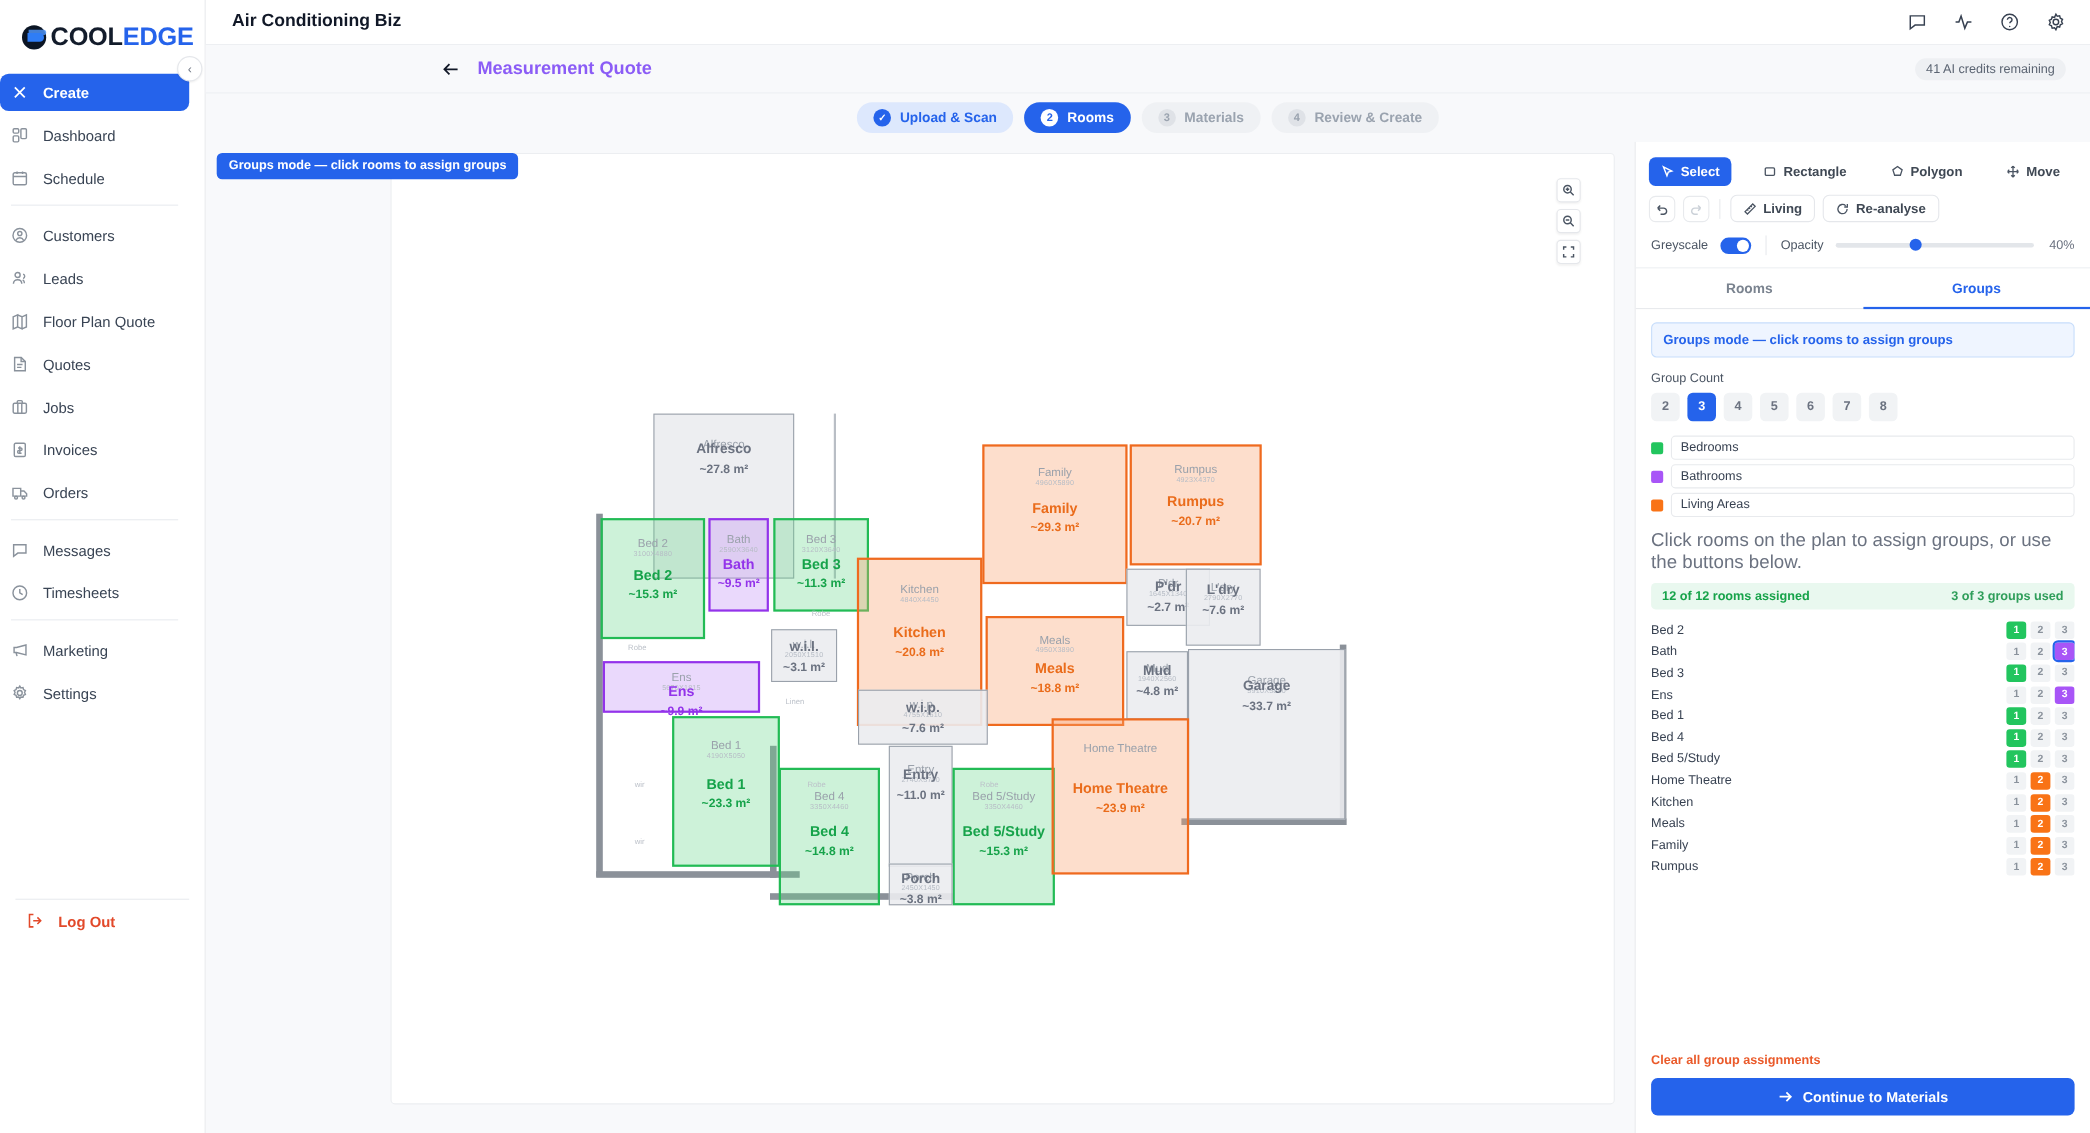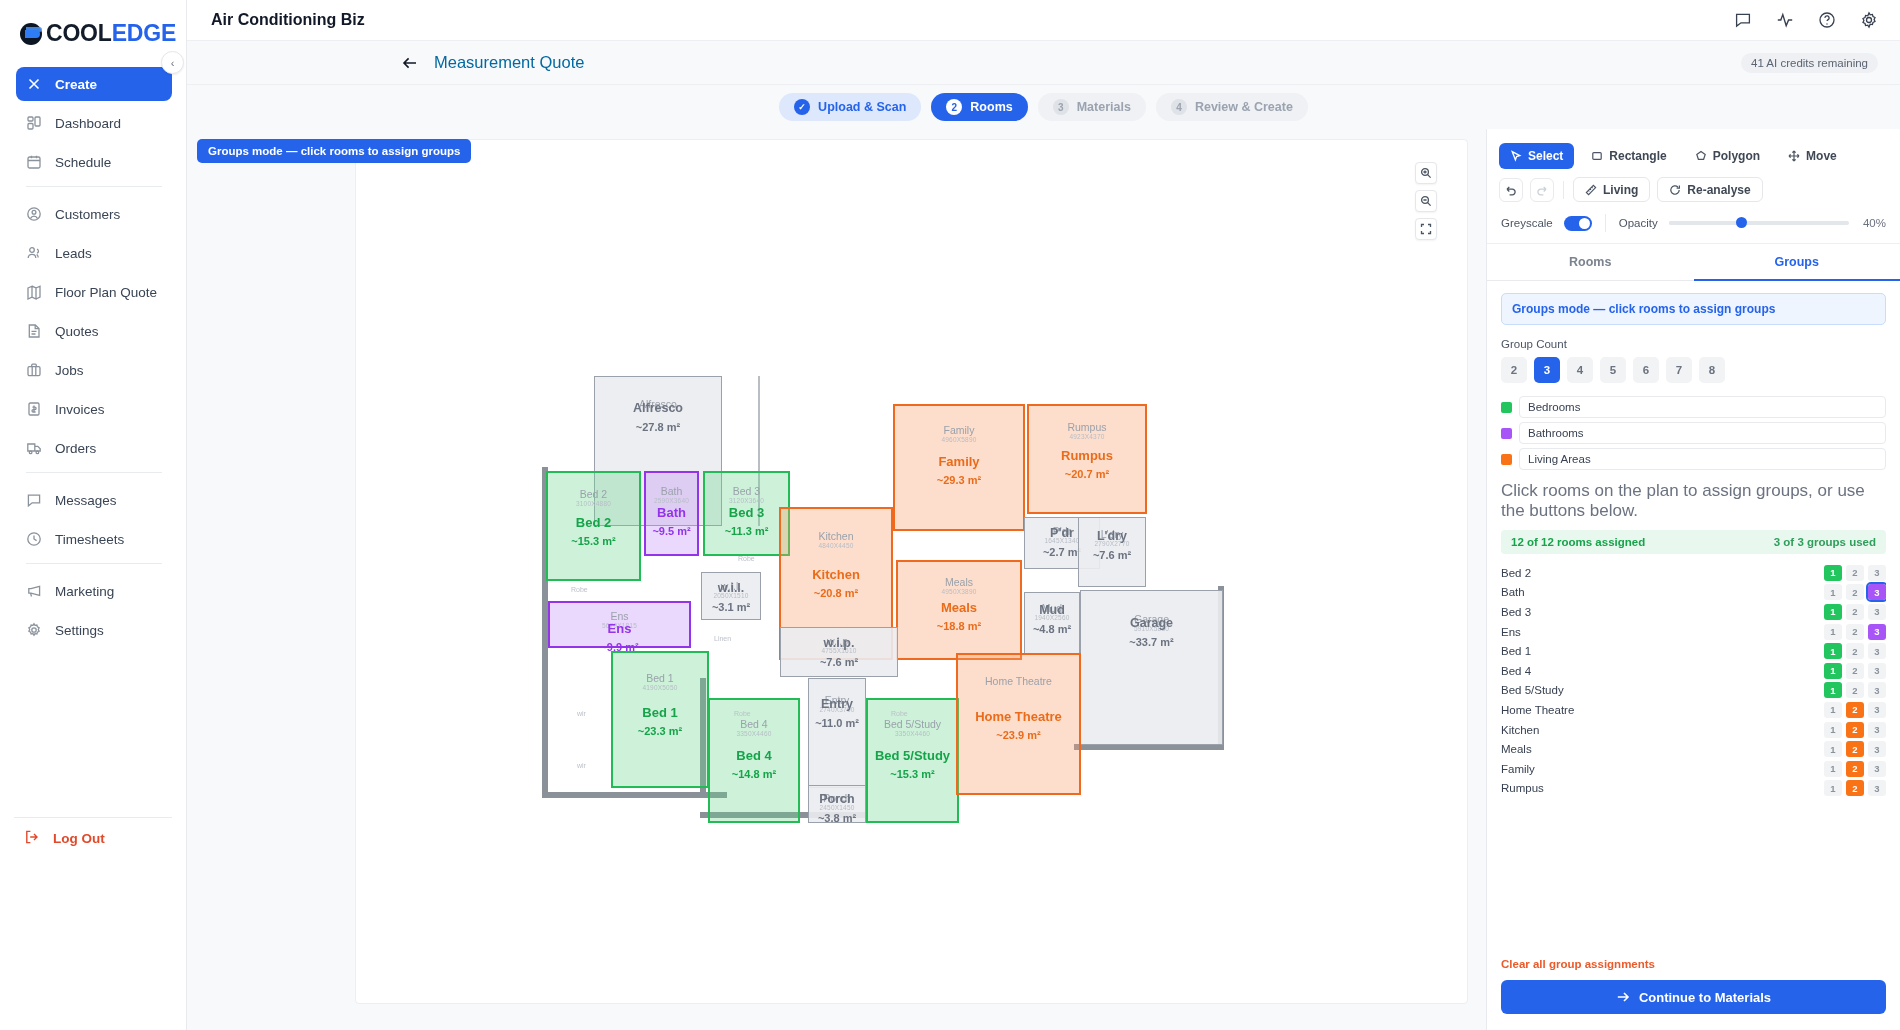--- a/index.html
+++ b/index.html
@@ -26,21 +26,21 @@
     background:#2f7df6; border-radius: 0 8px 8px 0;
   }
   .brand-mark::before{
     content:""; position:absolute; left:6px; top:4px; width:16px; height:5px;
     background:#4e93f7; border-radius: 0 6px 6px 0; opacity:.85;
   }
   .brand-text { font-size: 23px; font-weight: 700; letter-spacing: -0.2px; }
   .brand-text .c1 { color:#131c2b; }
   .brand-text .c2 { color:#2563eb; }
 
-  .nav { padding: 6px 14px 0 16px; }
+  .nav { padding: 6px 14px 0 0; }
   .nav-item {
     display:flex; align-items:center; gap:13px;
     height: 34px; padding: 0 10px; border-radius: 8px;
     font-size: 13.5px; color:#394454; cursor:pointer; margin-bottom: 5px;
     white-space: nowrap;
   }
   .nav-item.active { background:#2563eb; color:#fff; font-weight:600; }
   .nav-item .ic { width:16px; height:16px; display:inline-flex; align-items:center; justify-content:center; flex:0 0 16px;}
   .nav-item .ic svg { width:16px; height:16px; display:block; }
   .nav-sep { height:1px; background:#e9ecef; margin: 7px 10px 10px 10px; }
@@ -61,21 +61,21 @@
   .topbar-icons { margin-left:auto; display:flex; align-items:center; gap: 24px; }
   .topbar-icons .ic { width:18px; height:18px; color:#374151; cursor:pointer; }
   .topbar-icons .ic svg { width:18px; height:18px; display:block; }
 
   .subbar {
     height: 44px; background:#f8f9fb; border-bottom:1px solid #edeff2;
     display:flex; align-items:center; padding: 0 22px 0 214px; position: relative; flex:0 0 44px;
   }
   .back-arrow { position:absolute; left: 214px; width:18px; height:18px; color:#111827; cursor:pointer;}
   .back-arrow svg{width:18px;height:18px;display:block;}
-  .page-title { position:absolute; left: 247px; font-size:16.5px; font-weight:400; color:#0369a1;}
+  .page-title { position:absolute; left: 247px; font-size:16.5px; font-weight:700; color:#8b5cf6;}
   .credits {
     margin-left:auto; background:#eef0f3; color:#5b6472; font-size:11.5px;
     padding: 4px 10px; border-radius: 11px;
   }
   .collapse-btn{
     position:absolute; left: -26px; top: 10px; width:23px; height:23px; border-radius:50%;
     background:#fff; border:1px solid #e5e7eb; display:flex; align-items:center; justify-content:center;
     color:#6b7280; font-size:11px; cursor:pointer; z-index: 6; box-shadow:0 1px 2px rgba(0,0,0,.07);
   }
 
@@ -132,21 +132,21 @@
   .grey .lbl-big { color:#6b7280; font-size:12.5px; }
   .grey .lbl-area { color:#6b7280; }
   .wall { position:absolute; background:#8b9199; }
   .wall-lt { position:absolute; background:#b9bec5; }
 
   
   .right {
     width: 414px; flex:0 0 414px; background:#fff; border-left:1px solid #e8eaed;
     display:flex; flex-direction:column; min-height:0;
   }
-  .tool-row { display:flex; align-items:center; gap:6px; padding: 14px 12px 0 12px; }
+  .tool-row { display:flex; align-items:center; gap:18px; padding: 14px 12px 0 12px; }
   .tbtn {
     display:flex;align-items:center;gap:6px; height:26px; padding:0 11px; border-radius:6px;
     font-size:12px; font-weight:600; color:#3f4854; background:#fff; cursor:pointer; white-space:nowrap;
   }
   .tbtn svg{width:12px;height:12px;display:block;}
   .tbtn.primary { background:#2563eb; color:#fff; }
   .tool-row2 { display:flex; align-items:center; gap:7px; padding: 8px 12px 0 12px; }
   .iconbtn {
     width:24px;height:24px;border-radius:6px;background:#fff;border:1px solid #e8eaed;
     display:flex;align-items:center;justify-content:center;color:#4b5563;cursor:pointer;

